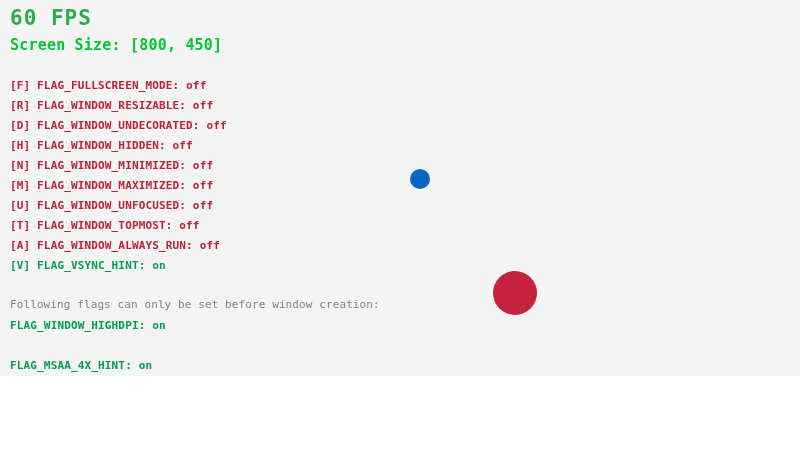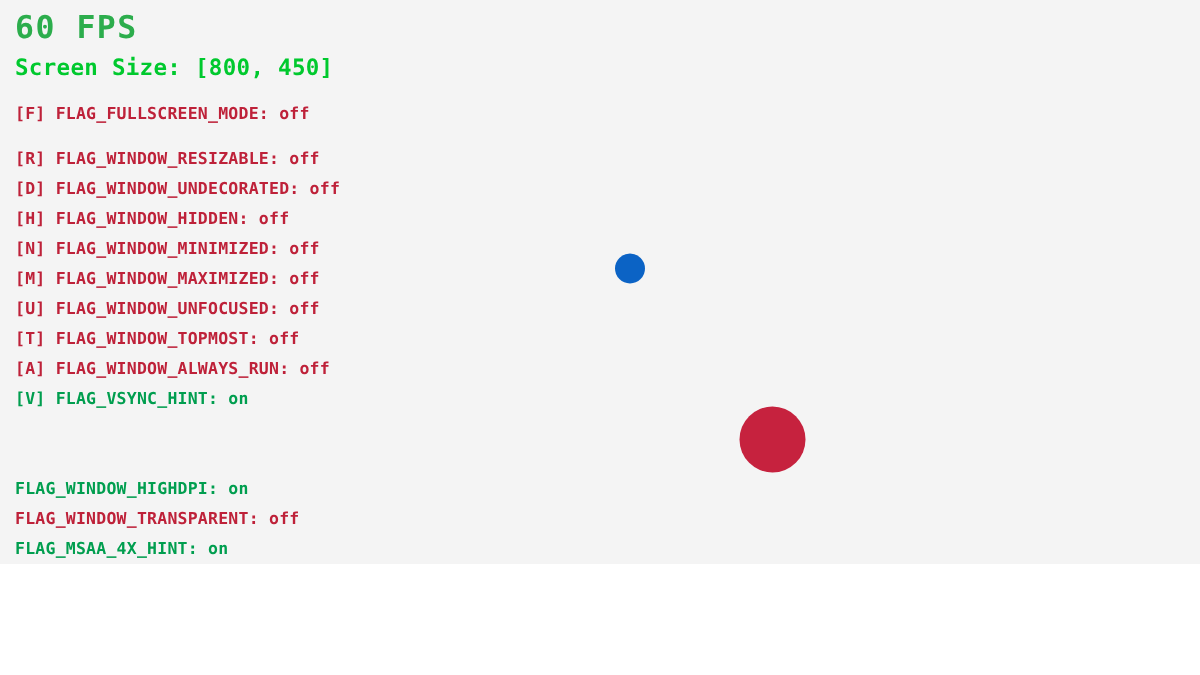--- a/index.html
+++ b/index.html
@@ -90,44 +90,44 @@
 </head>
 <body>
 
 <div id="app">
 
   <div class="txt" id="fps-counter">60 FPS</div>
 
   <div class="txt" id="screen-size">Screen Size: [800, 450]</div>
 
 
-  <div class="txt flag-line flag-off" style="top:70px">[F] FLAG_FULLSCREEN_MODE: off</div>
+  <div class="txt flag-line flag-off" style="top:80px">[F] FLAG_FULLSCREEN_MODE: off</div>
 
   <div class="txt flag-line flag-off" style="top:120px">[D] FLAG_WINDOW_UNDECORATED: off</div>
 
   <div class="txt flag-line flag-off" style="top:100px">[R] FLAG_WINDOW_RESIZABLE: off</div>
 
   <div class="txt flag-line flag-off" style="top:140px">[H] FLAG_WINDOW_HIDDEN: off</div>
 
   <div class="txt flag-line flag-off" style="top:160px">[N] FLAG_WINDOW_MINIMIZED: off</div>
 
   <div class="txt flag-line flag-off" style="top:180px">[M] FLAG_WINDOW_MAXIMIZED: off</div>
 
   <div class="txt flag-line flag-off" style="top:200px">[U] FLAG_WINDOW_UNFOCUSED: off</div>
 
   <div class="txt flag-line flag-off" style="top:220px">[T] FLAG_WINDOW_TOPMOST: off</div>
 
   <div class="txt flag-line flag-on" style="top:260px">[V] FLAG_VSYNC_HINT: on</div>
 
   <div class="txt flag-line flag-off" style="top:240px">[A] FLAG_WINDOW_ALWAYS_RUN: off</div>
 
+  <div class="txt section-header" id="section-header-before">Following flags can only be set before window creation:</div>
 
   <div class="txt flag-line flag-on" style="top:320px">FLAG_WINDOW_HIGHDPI: on</div>
 
-  <div class="txt flag-line flag-off" style="top:340px">FLAG_WINDOW_TRANSPARENT: off</div>
 
   <div class="txt flag-line flag-on" style="top:360px">FLAG_MSAA_4X_HINT: on</div>
 
   <div class="ball" id="ball-blue"></div>
 
   <div class="ball" id="ball-red"></div>
 
 </div>
 
 </body></html>

